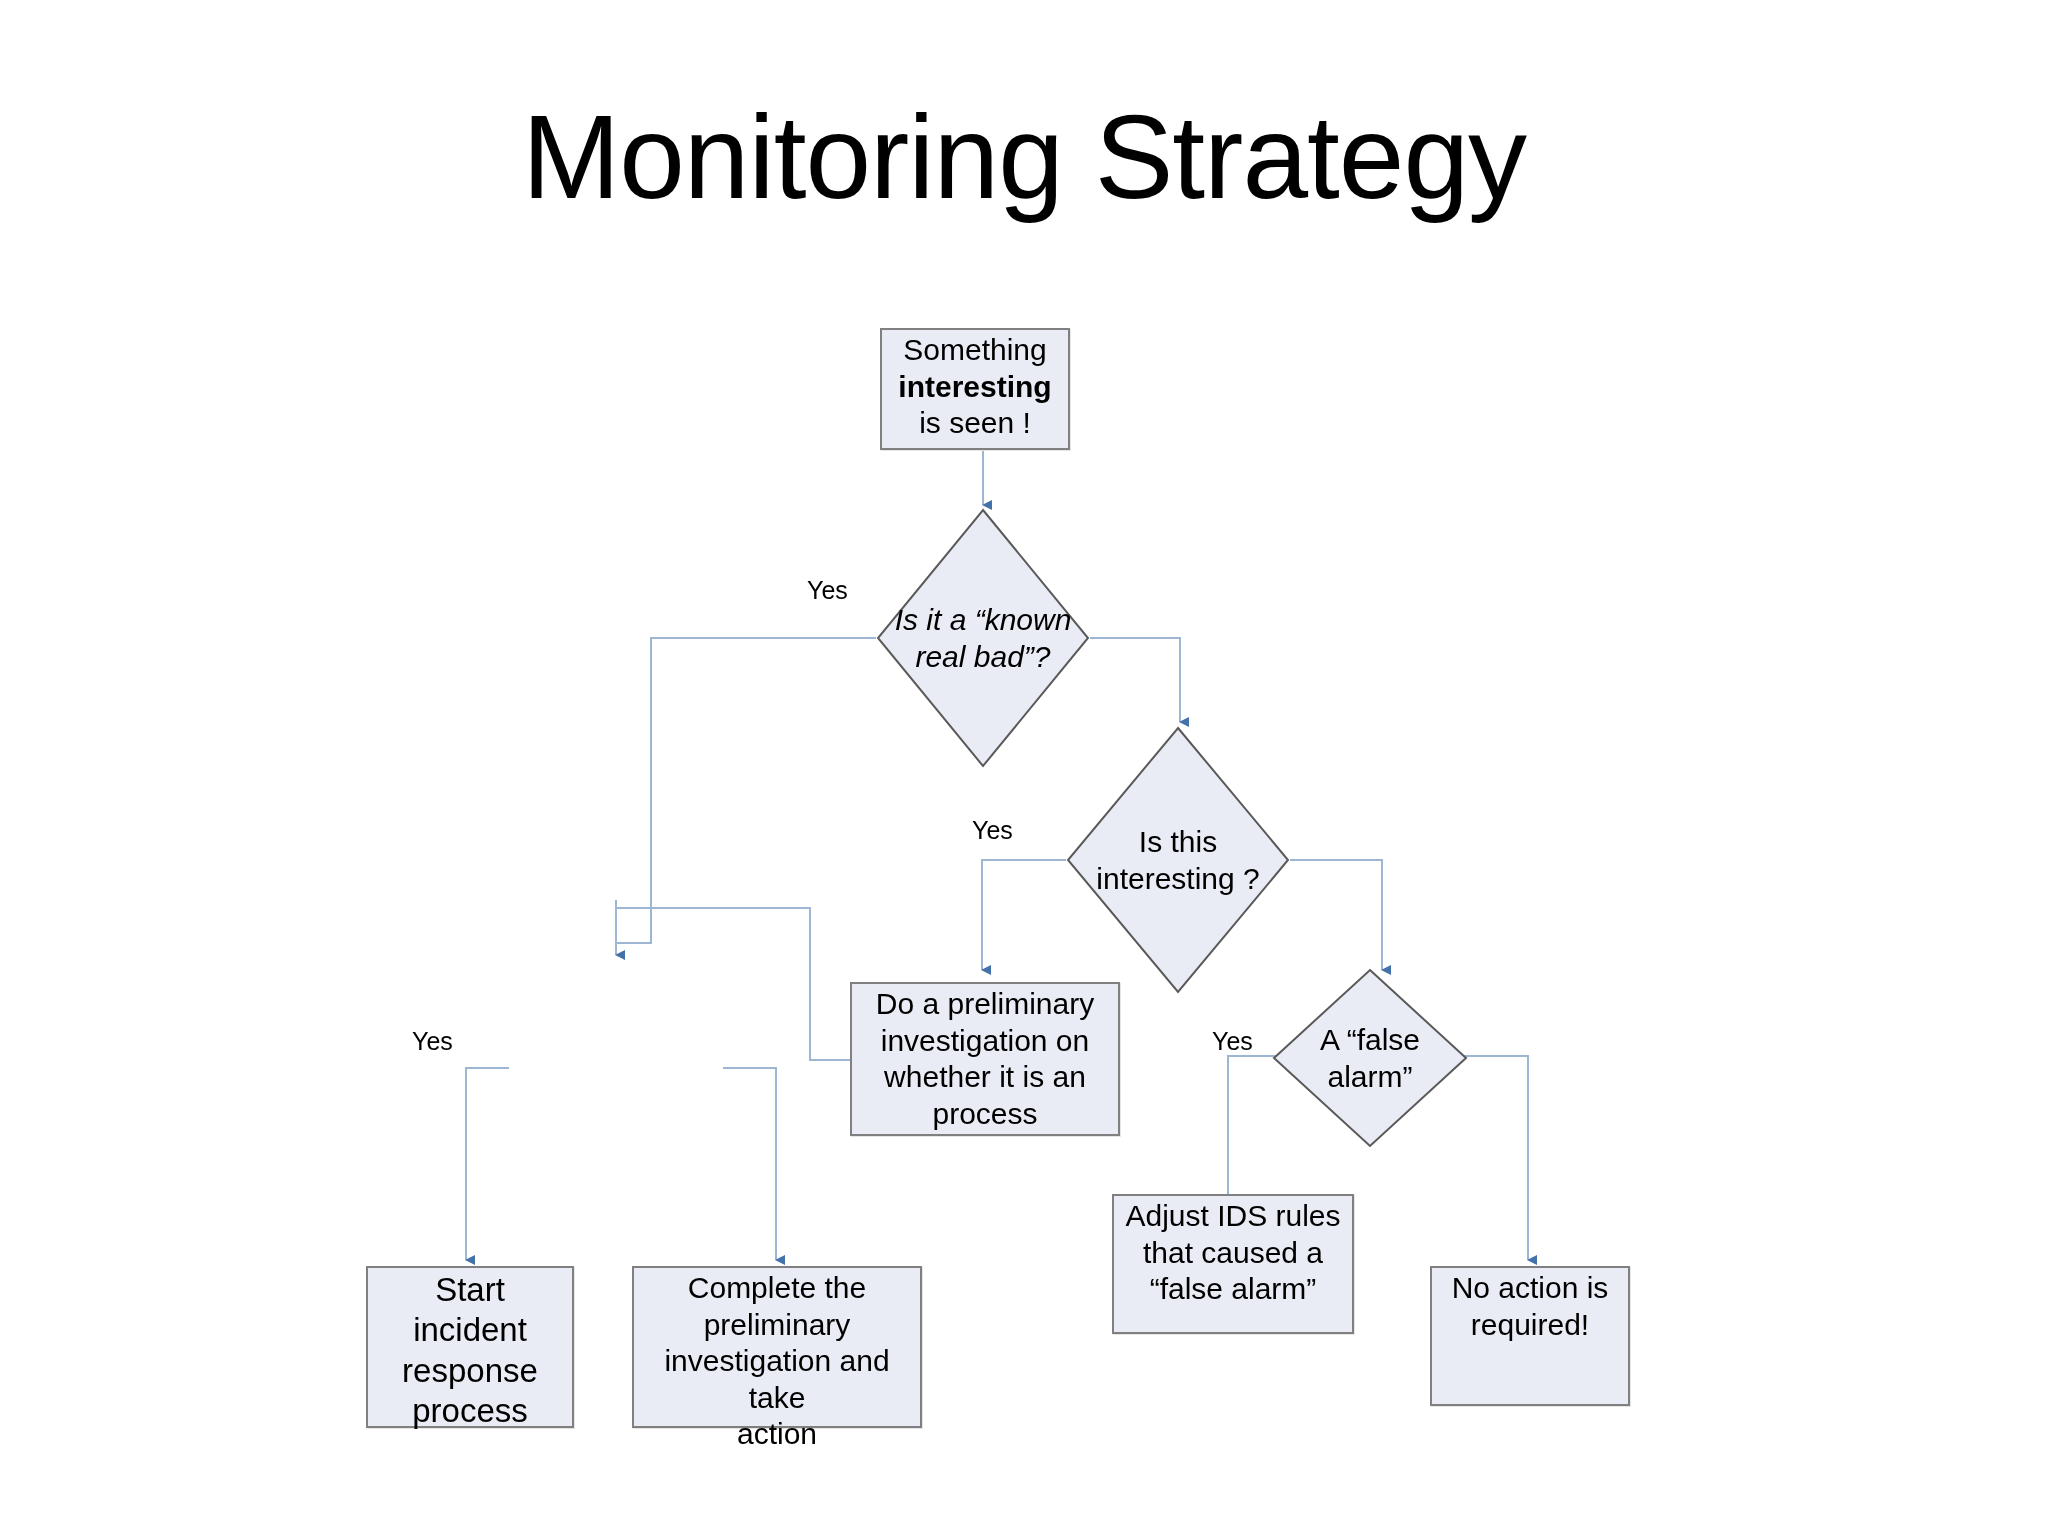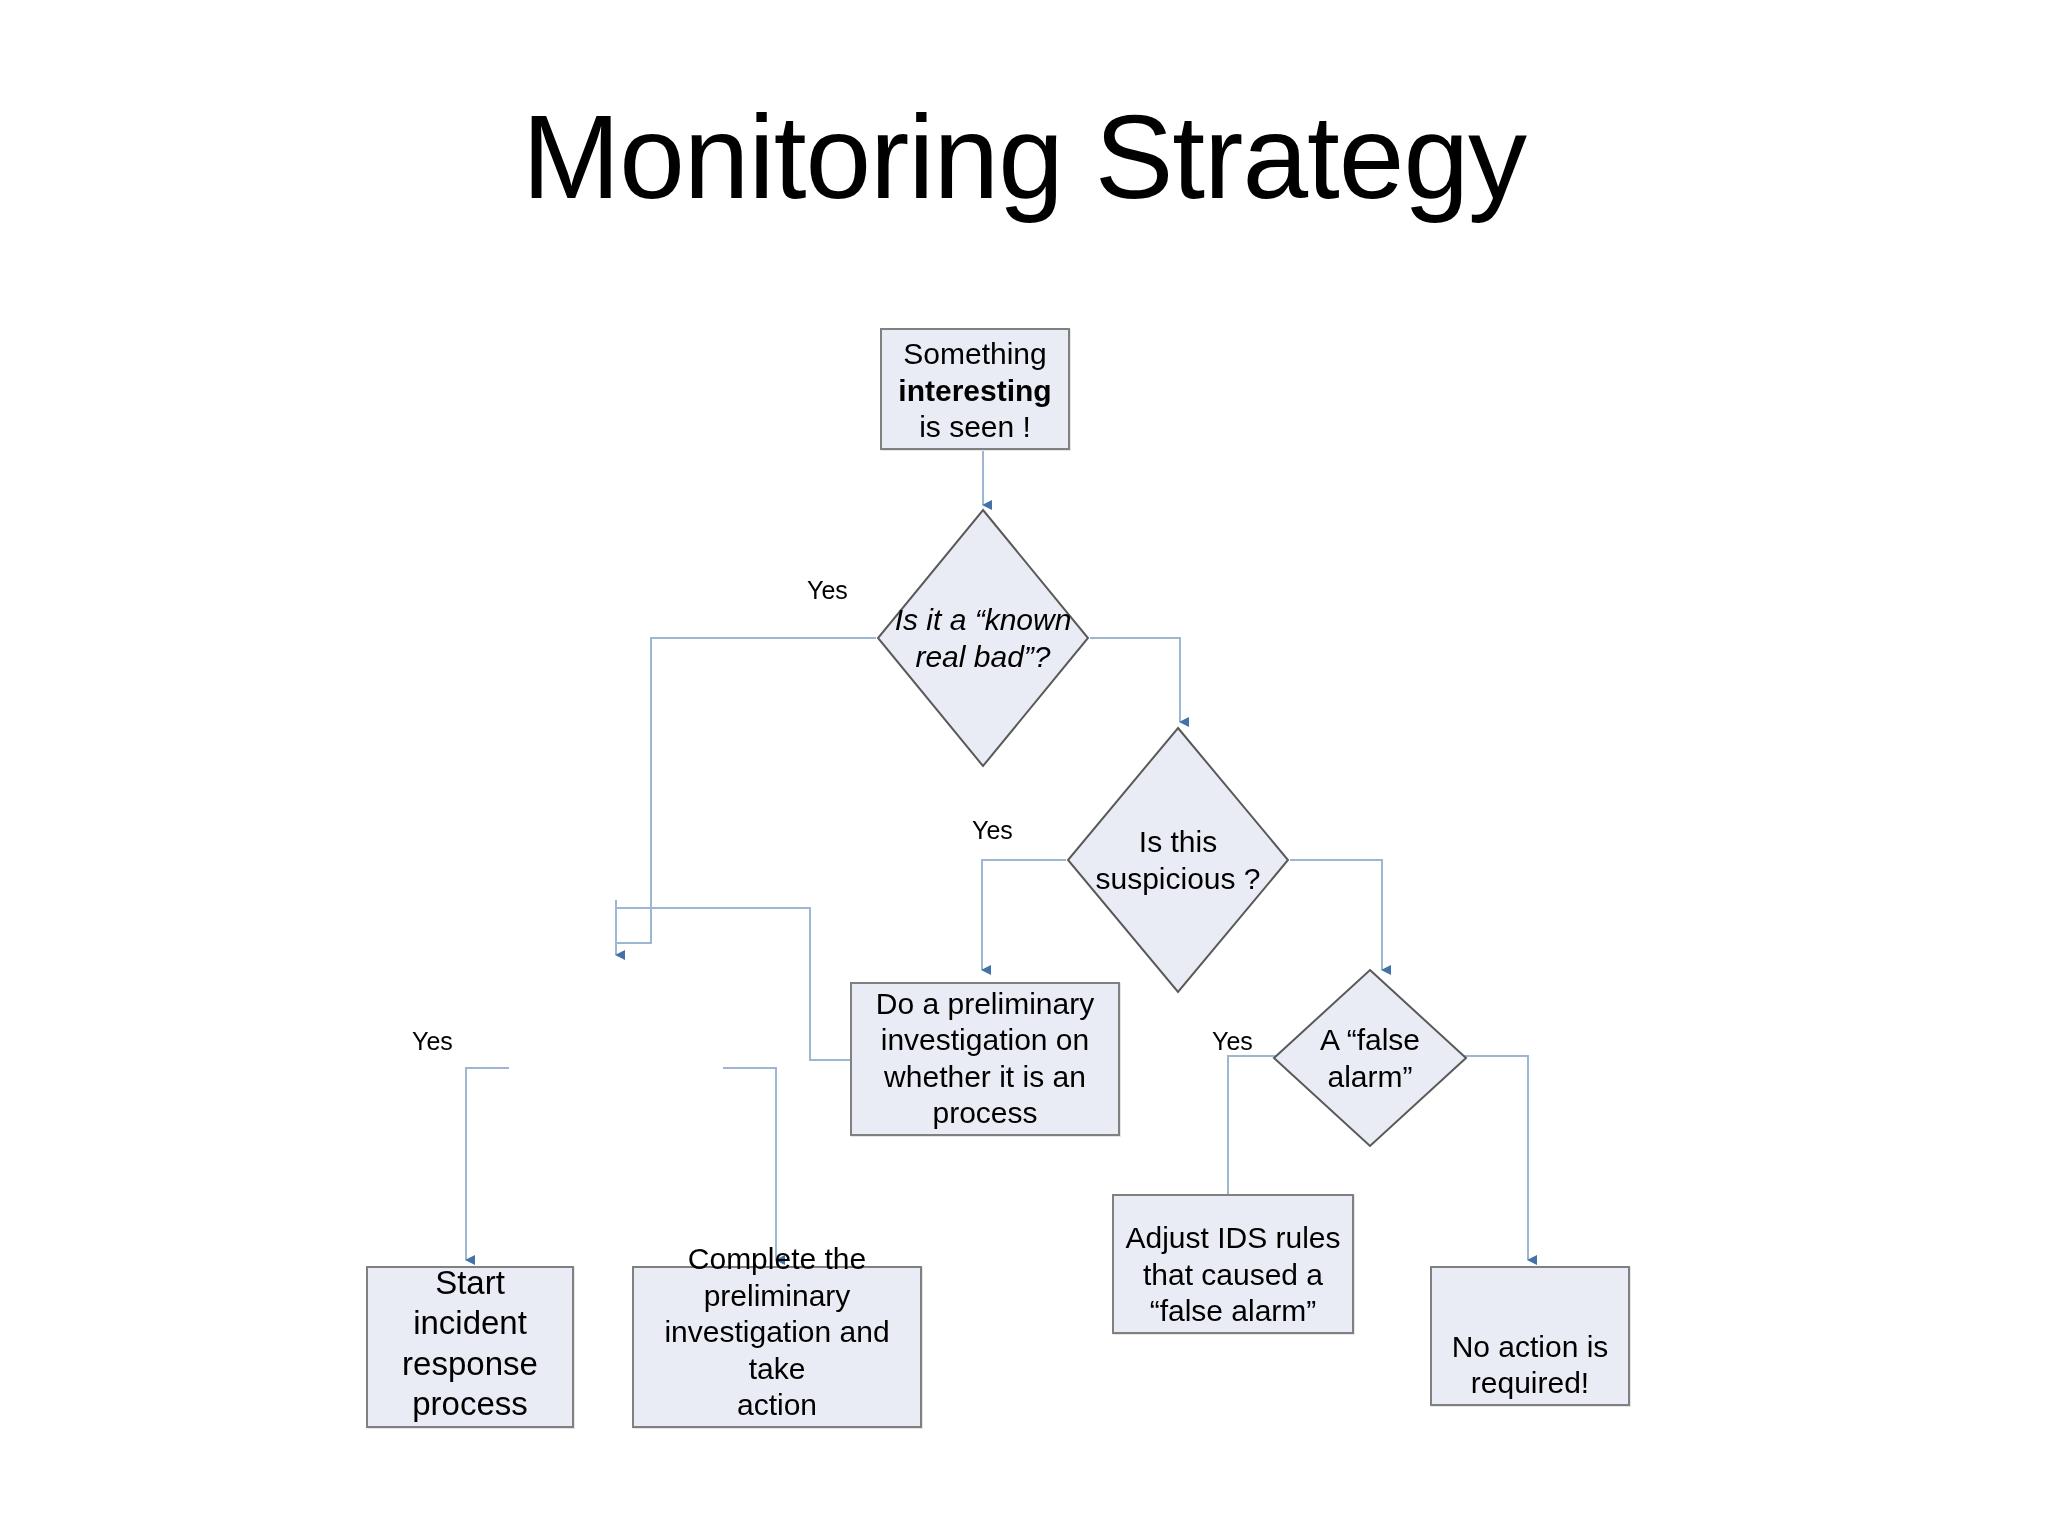--- a/index.html
+++ b/index.html
@@ -41,21 +41,21 @@
     top: 0;
     width: 2048px;
     height: 1536px;
   }
 
   
   .node {
     position: absolute;
     box-sizing: border-box;
     display: flex;
-    align-items: flex-end;
+    align-items: flex-start;
     justify-content: center;
     text-align: center;
   }
 
   .proc {
     background: #e9ecf4;
     border: 2px solid #808080;
     box-shadow: 1px 1px 0 rgba(0,0,0,0.10);
   }
   .proc .txt {
@@ -160,21 +160,21 @@
   </div>
   <div class="edge-label" style="left:807px; top:578px;">Yes</div>
 
   <div class="diamond-wrap" style="left:1066px; top:726px; width:224px; height:268px;">
     <svg width="224" height="268" viewBox="0 0 224 268" xmlns="http://www.w3.org/2000/svg">
       <polygon points="112,2 222,134 112,266 2,134" fill="#e9ecf4" stroke="#595959" stroke-width="2"></polygon>
     </svg>
     <div class="txt">
       <div>
         <span>Is this</span><br>
-        <span>suspicious ?</span>
+        <span>interesting ?</span>
       </div>
     </div>
   </div>
   <div class="edge-label" style="left:972px; top:818px;">Yes</div>
 
   <div class="edge-label" style="left:412px; top:1029px;">Yes</div>
 
   <div class="node proc" style="left:850px; top:982px; width:270px; height:154px;">
     <div class="txt">
       <span>Do a preliminary</span><br>

